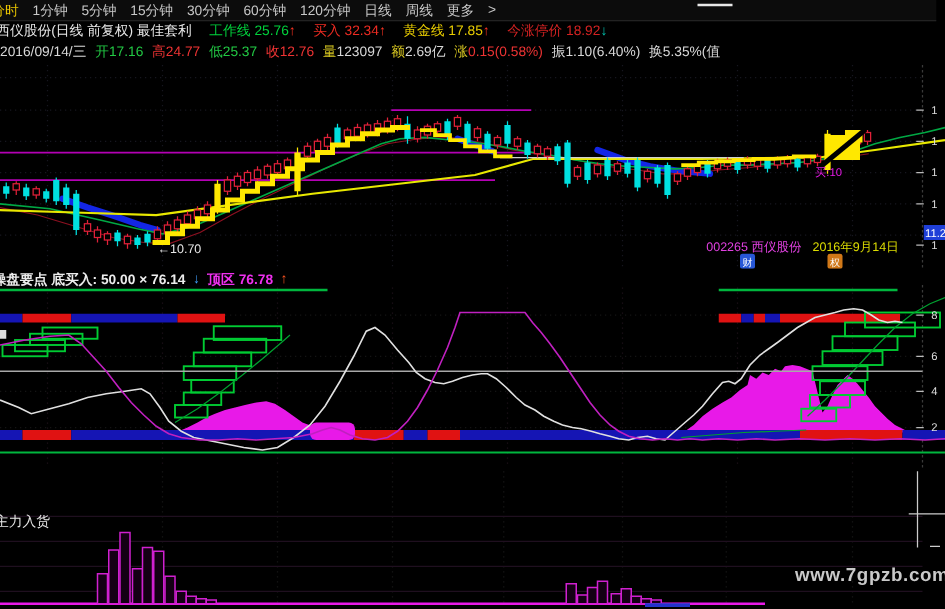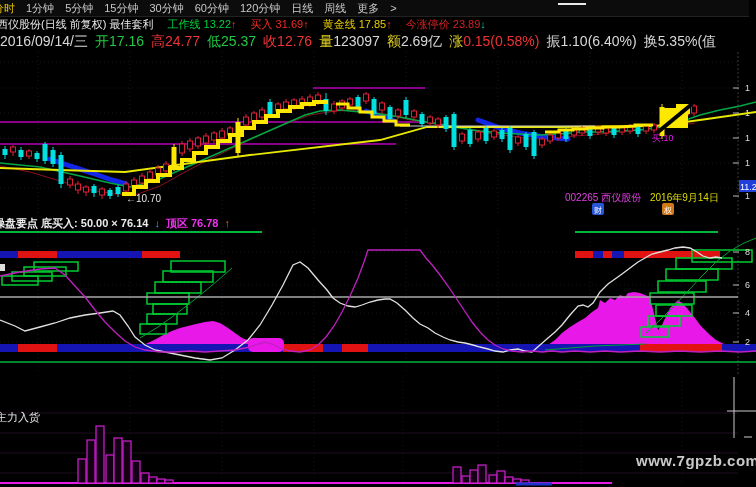--- a/index.html
+++ b/index.html
@@ -8,21 +8,21 @@
   .menubar{position:absolute;left:0;top:0;width:756px;height:16px;background:#0c0c0c;
            border-bottom:1px solid #222;display:flex;align-items:center;gap:11px;
            font-size:11px;color:#c8c8c8;padding-left:0;margin-left:-7px;white-space:nowrap;}
   .menubar .mi{cursor:default;}
   .menubar .mi.sel{color:#e8c400;}
   .topdash{position:absolute;left:558px;top:3px;width:28px;height:2px;background:#e8e8e8;}
   .hdr{position:absolute;left:0;top:16px;width:756px;height:17px;display:flex;align-items:center;
        gap:14px;font-size:11px;white-space:nowrap;margin-left:-3px;}
   .hdr .title{color:#e8e8e8;}
   .quote{position:absolute;left:0;top:33px;width:756px;height:17px;display:flex;align-items:center;
-         gap:7px;font-size:14px;color:#d8d8d8;white-space:nowrap;}
+         gap:7px;font-size:11px;color:#d8d8d8;white-space:nowrap;}
   .chart-svg{position:absolute;left:0;display:block;}
   #main-svg{top:50px;}
   #mid-svg{top:228px;}
   #bot-svg{top:375px;}
   .caption{position:absolute;left:0;top:215px;width:756px;height:16px;display:flex;align-items:center;
            gap:6px;font-size:11px;margin-left:-6px;white-space:nowrap;}
   .caption .w{color:#ececec;font-weight:bold;}
   .caption .ad{color:#3fa0ff;font-weight:bold;}
   .caption .zone{color:#ef30ef;font-weight:bold;text-align:center;}
   .caption .au{color:#ff5522;font-weight:bold;}
@@ -44,24 +44,24 @@
       <span class="mi">日线</span>
       <span class="mi">周线</span>
       <span class="mi">更多</span>
       <span class="mi">&gt;</span>
     </div>
   <div class="topdash"></div>
 
   <div class="hdr">
     <span class="title">西仪股份(日线 前复权) 最佳套利</span>
     <span id="hdr-inds" style="display:flex;gap:14px;">
-        <span><span style="color:#00d23c">工作线 13.22</span><span style="color:#ff3322">↑</span></span>
-        <span><span style="color:#ee2b22">买入 31.69</span><span style="color:#ff3322">↑</span></span>
+        <span><span style="color:#00d23c">工作线 25.76</span><span style="color:#ff3322">↑</span></span>
+        <span><span style="color:#ee2b22">买入 32.34</span><span style="color:#ff3322">↑</span></span>
         <span><span style="color:#e8cc00">黄金线 17.85</span><span style="color:#ff3322">↑</span></span>
-        <span><span style="color:#d42222">今涨停价 23.89</span><span style="color:#00c8b4">↓</span></span>
+        <span><span style="color:#d42222">今涨停价 18.92</span><span style="color:#00c8b4">↓</span></span>
       </span>
   </div>
 
   <div class="quote">
     <span>2016/09/14/三</span>
     <span id="quote-fields" style="display:flex;gap:7px;">
         <span><span style="color:#22c944">开</span><span style="color:#22c944">17.16</span></span>
         <span><span style="color:#ee3333">高</span><span style="color:#ee3333">24.77</span></span>
         <span><span style="color:#22c944">低</span><span style="color:#22c944">25.37</span></span>
         <span><span style="color:#ee3333">收</span><span style="color:#ee3333">12.76</span></span>

